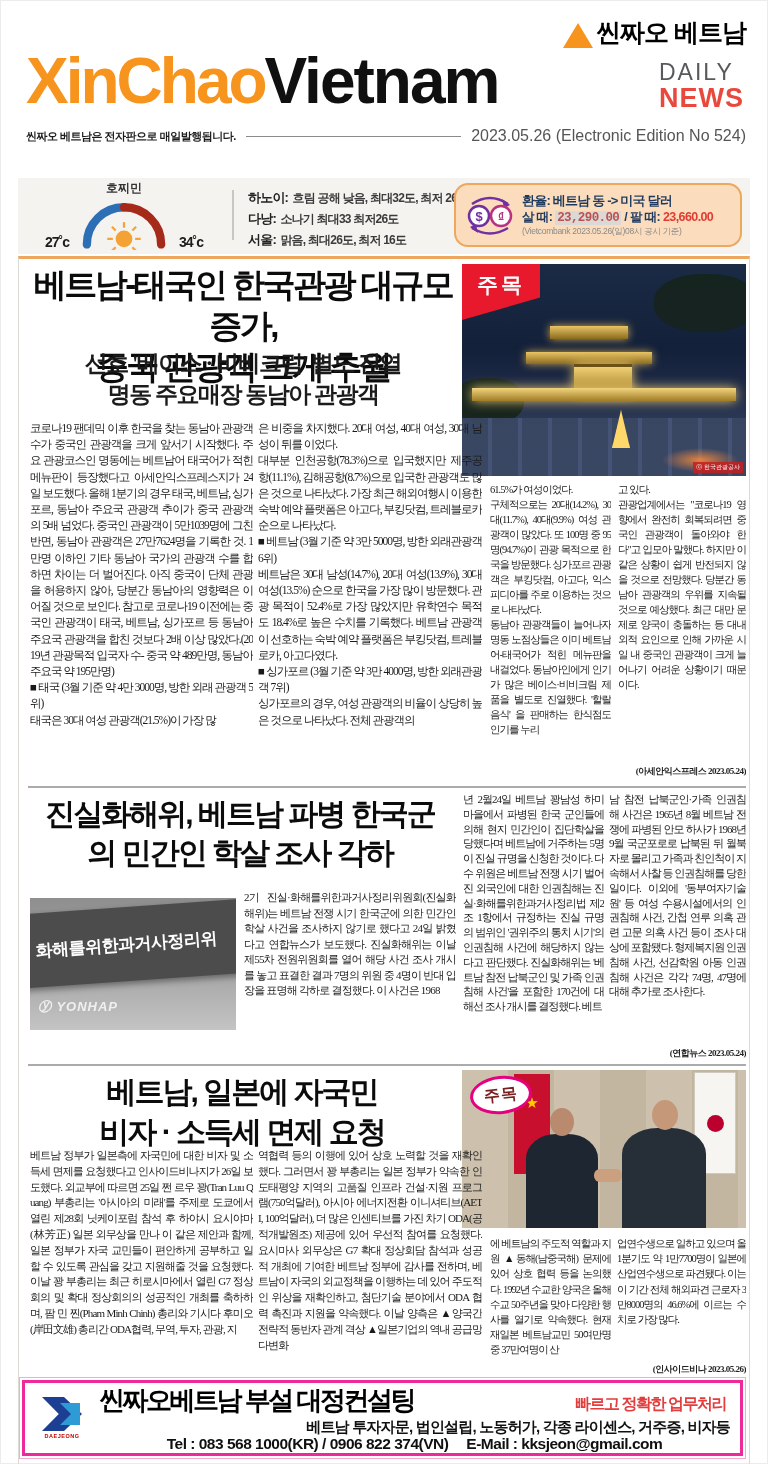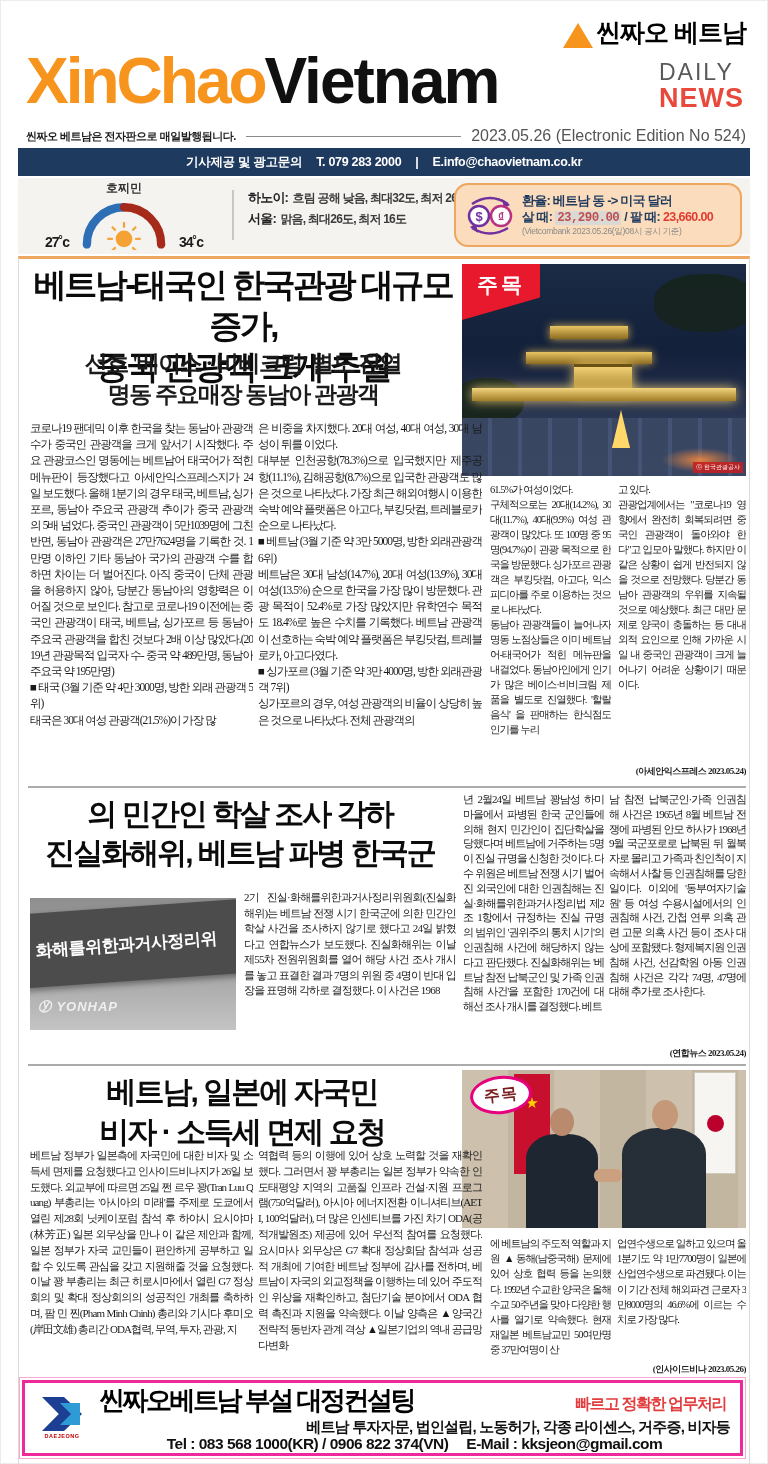--- a/index.html
+++ b/index.html
@@ -174,26 +174,20 @@
   <div class="daily-news">
     <div class="daily">DAILY</div>
     <div class="news">NEWS</div>
   </div>
   <div class="tagline-row">
     <span class="tagline">씬짜오 베트남은 전자판으로 매일발행됩니다.</span>
     <span class="tagline-rule"></span>
     <span class="edition">2023.05.26 (Electronic Edition No 524)</span>
   </div>
 
-  <div class="contact-bar">
-    <span>기사제공 및 광고문의</span>
-    <span>T. 079 283 2000</span>
-    <span>|</span>
-    <span>E.info@chaovietnam.co.kr</span>
-  </div>
 
   <div class="info-strip">
     <div class="weather">
       <div class="weather-city">호찌민</div>
       <div class="gauge-row">
         <span class="temp">27˚c</span>
         <svg width="106" height="52" viewBox="0 0 110 56">
           <path d="M 15 50 A 40 40 0 0 1 55 10" fill="none" stroke="#2D6FB5" stroke-width="9" stroke-linecap="round"></path>
           <path d="M 55 10 A 40 40 0 0 1 95 50" fill="none" stroke="#A52A1A" stroke-width="9" stroke-linecap="round"></path>
           <g stroke="#F4A236" stroke-width="2.4">
@@ -206,20 +200,21 @@
             <line x1="64" y1="53" x2="68" y2="57"></line>
           </g>
           <circle cx="55" cy="44" r="9" fill="#F4A236"></circle>
         </svg>
         <span class="temp">34˚c</span>
       </div>
     </div>
     <div class="weather-divider"></div>
     <div class="weather-lines">
       <div><span class="w-city">하노이:</span> <span class="w-desc">흐림 공해 낮음, 최대32도, 최저 26도</span></div>
+      <div><span class="w-city">다낭:</span> <span class="w-desc">소나기 최대33 최저26도</span></div>
       <div><span class="w-city">서울:</span> <span class="w-desc">맑음, 최대26도, 최저 16도</span></div>
     </div>
     <div class="exchange">
       <svg width="52" height="46" viewBox="0 0 52 46">
         <path d="M8 12 Q26 0 44 12" stroke="#7030A0" fill="none" stroke-width="2.5"></path>
         <polygon points="46,13 38,7 40,16" fill="#7030A0"></polygon>
         <path d="M44 36 Q26 47 8 36" stroke="#7030A0" fill="none" stroke-width="2.5"></path>
         <polygon points="6,35 14,41 12,32" fill="#7030A0"></polygon>
         <circle cx="15" cy="24" r="10" fill="#fff" stroke="#7030A0" stroke-width="2.5"></circle>
         <text x="15" y="29" font-size="13" font-weight="bold" fill="#7030A0" text-anchor="middle">$</text>
@@ -276,22 +271,22 @@
 싱가포르의 경우, 여성 관광객의 비율이 상당히 높은 것으로 나타났다. 전체 관광객의</div>
   <div class="bodycol fz-a1n a1-col3">61.5%가 여성이었다.
 구체적으로는 20대(14.2%), 30대(11.7%), 40대(9.9%) 여성 관광객이 많았다. 또 100명 중 95명(94.7%)이 관광 목적으로 한국을 방문했다. 싱가포르 관광객은 부킹닷컴, 아고다, 익스피디아를 주로 이용하는 것으로 나타났다.
 동남아 관광객들이 늘어나자 명동 노점상들은 이미 베트남어-태국어가 적힌 메뉴판을 내걸었다. 동남아인에게 인기가 많은 베이스·비비크림 제품을 별도로 진열했다. '할랄 음식' 을 판매하는 한식점도 인기를 누리</div>
   <div class="bodycol fz-a1n a1-col4"><span>고 있다.
 관광업계에서는 "코로나19 영향에서 완전히 회복되려면 중국인 관광객이 돌아와야 한다"고 입모아 말했다. 하지만 이 같은 상황이 쉽게 반전되지 않을 것으로 전망했다. 당분간 동남아 관광객의 우위를 지속될 것으로 예상했다. 최근 대만 문제로 양국이 충돌하는 등 대내외적 요인으로 인해 가까운 시일 내 중국인 관광객이 크게 늘어나기 어려운 상황이기 때문이다.</span><span class="attr">(아세안익스프레스 2023.05.24)</span></div>
 
   <div class="divider div1"></div>
 
   <div class="headline h-a2">
+    <div>진실화해위, 베트남 파병 한국군</div>
     <div>의 민간인 학살 조사 각하</div>
-    <div>진실화해위, 베트남 파병 한국군</div>
   </div>
 
   <div class="photo2">
     <div class="p2-sign">· 화해를위한과거사정리위</div>
     <div class="p2-mark">ⓨ YONHAP</div>
   </div>
 
   <div class="bodycol fz-a2m a2-col1">2기 진실·화해를위한과거사정리위원회(진실화해위)는 베트남 전쟁 시기 한국군에 의한 민간인 학살 사건을 조사하지 않기로 했다고 24일 밝혔다고 연합뉴스가 보도했다. 진실화해위는 이날 제55차 전원위원회를 열어 해당 사건 조사 개시를 놓고 표결한 결과 7명의 위원 중 4명이 반대 입장을 표명해 각하로 결정했다. 이 사건은 1968</div>
   <div class="bodycol fz-a2s a2-col2">년 2월24일 베트남 꽝남성 하미 마을에서 파병된 한국 군인들에 의해 현지 민간인이 집단학살을 당했다며 베트남에 거주하는 5명이 진실 규명을 신청한 것이다. 다수 위원은 베트남 전쟁 시기 벌어진 외국인에 대한 인권침해는 진실·화해를위한과거사정리법 제2조 1항에서 규정하는 진실 규명의 범위인 '권위주의 통치 시기'의 인권침해 사건에 해당하지 않는다고 판단했다. 진실화해위는 '베트남 참전 납북군인 및 가족 인권침해 사건'을 포함한 170건에 대해선 조사 개시를 결정했다. 베트</div>
   <div class="bodycol fz-a2s a2-col3"><span>남 참전 납북군인·가족 인권침해 사건은 1965년 8월 베트남 전쟁에 파병된 안모 하사가 1968년 9월 국군포로로 납북된 뒤 월북자로 몰리고 가족과 친인척이 지속해서 사찰 등 인권침해를 당한 일이다. 이외에 '동부여자기술원' 등 여성 수용시설에서의 인권침해 사건, 간첩 연루 의혹 관련 고문 의혹 사건 등이 조사 대상에 포함됐다. 형제복지원 인권침해 사건, 선감학원 아동 인권침해 사건은 각각 74명, 47명에 대해 추가로 조사한다.</span><span class="attr">(연합뉴스 2023.05.24)</span></div>

